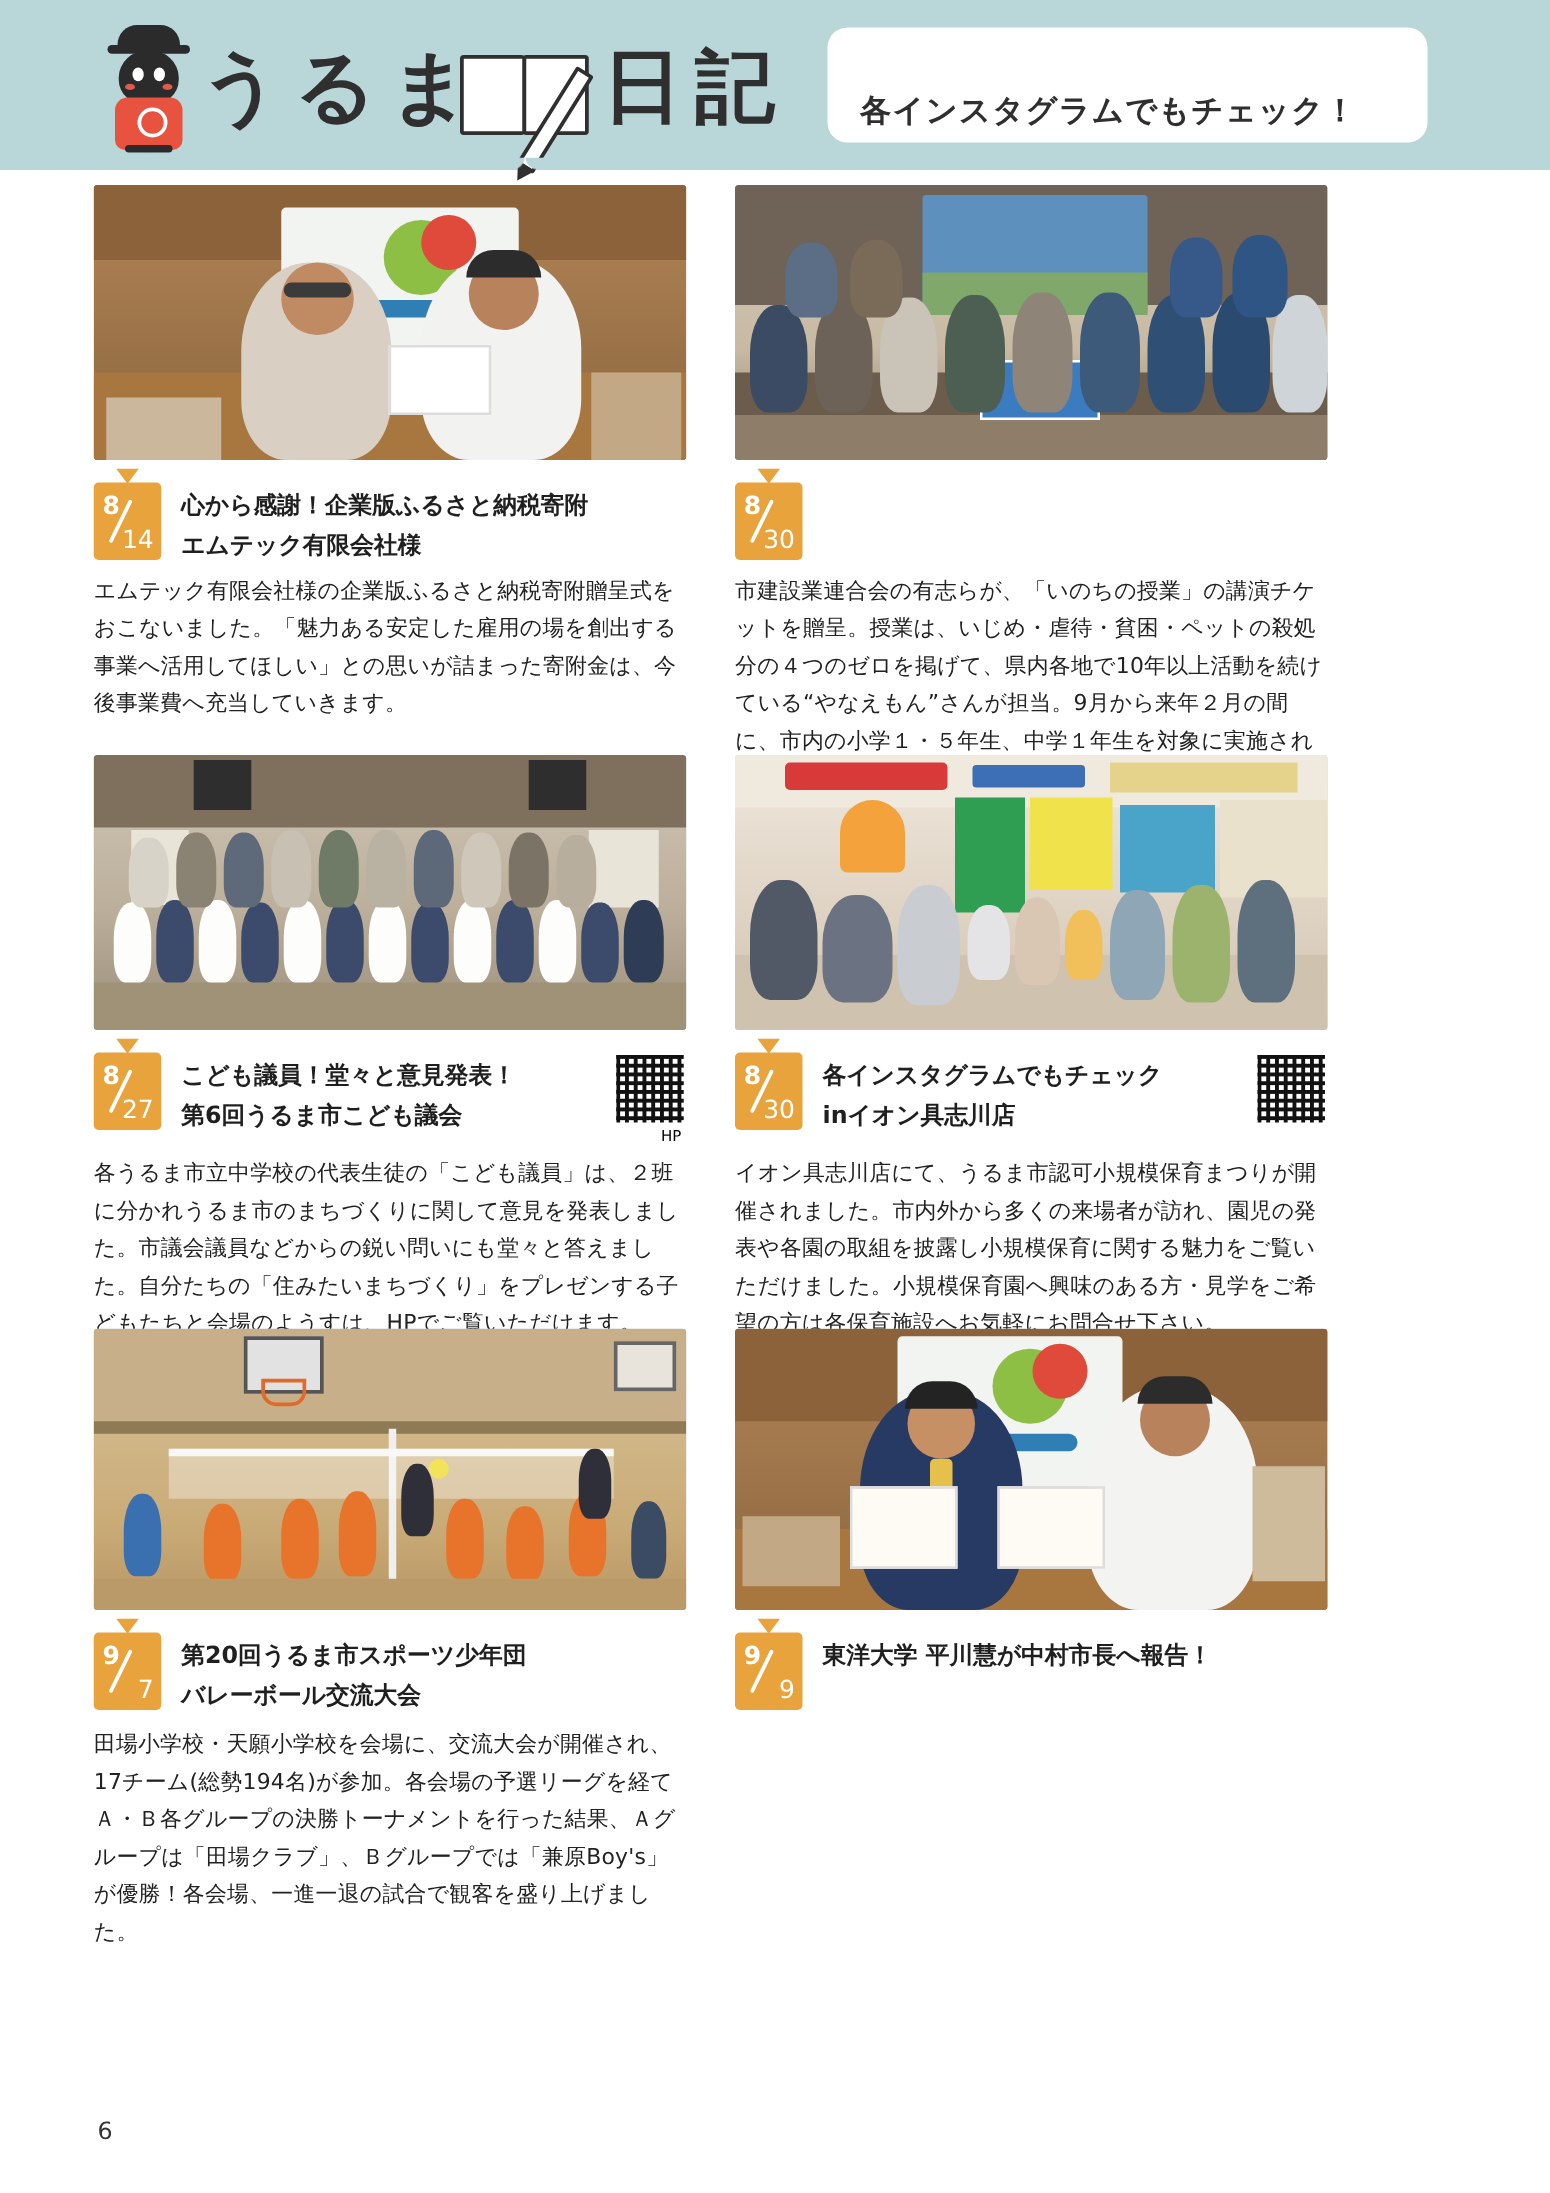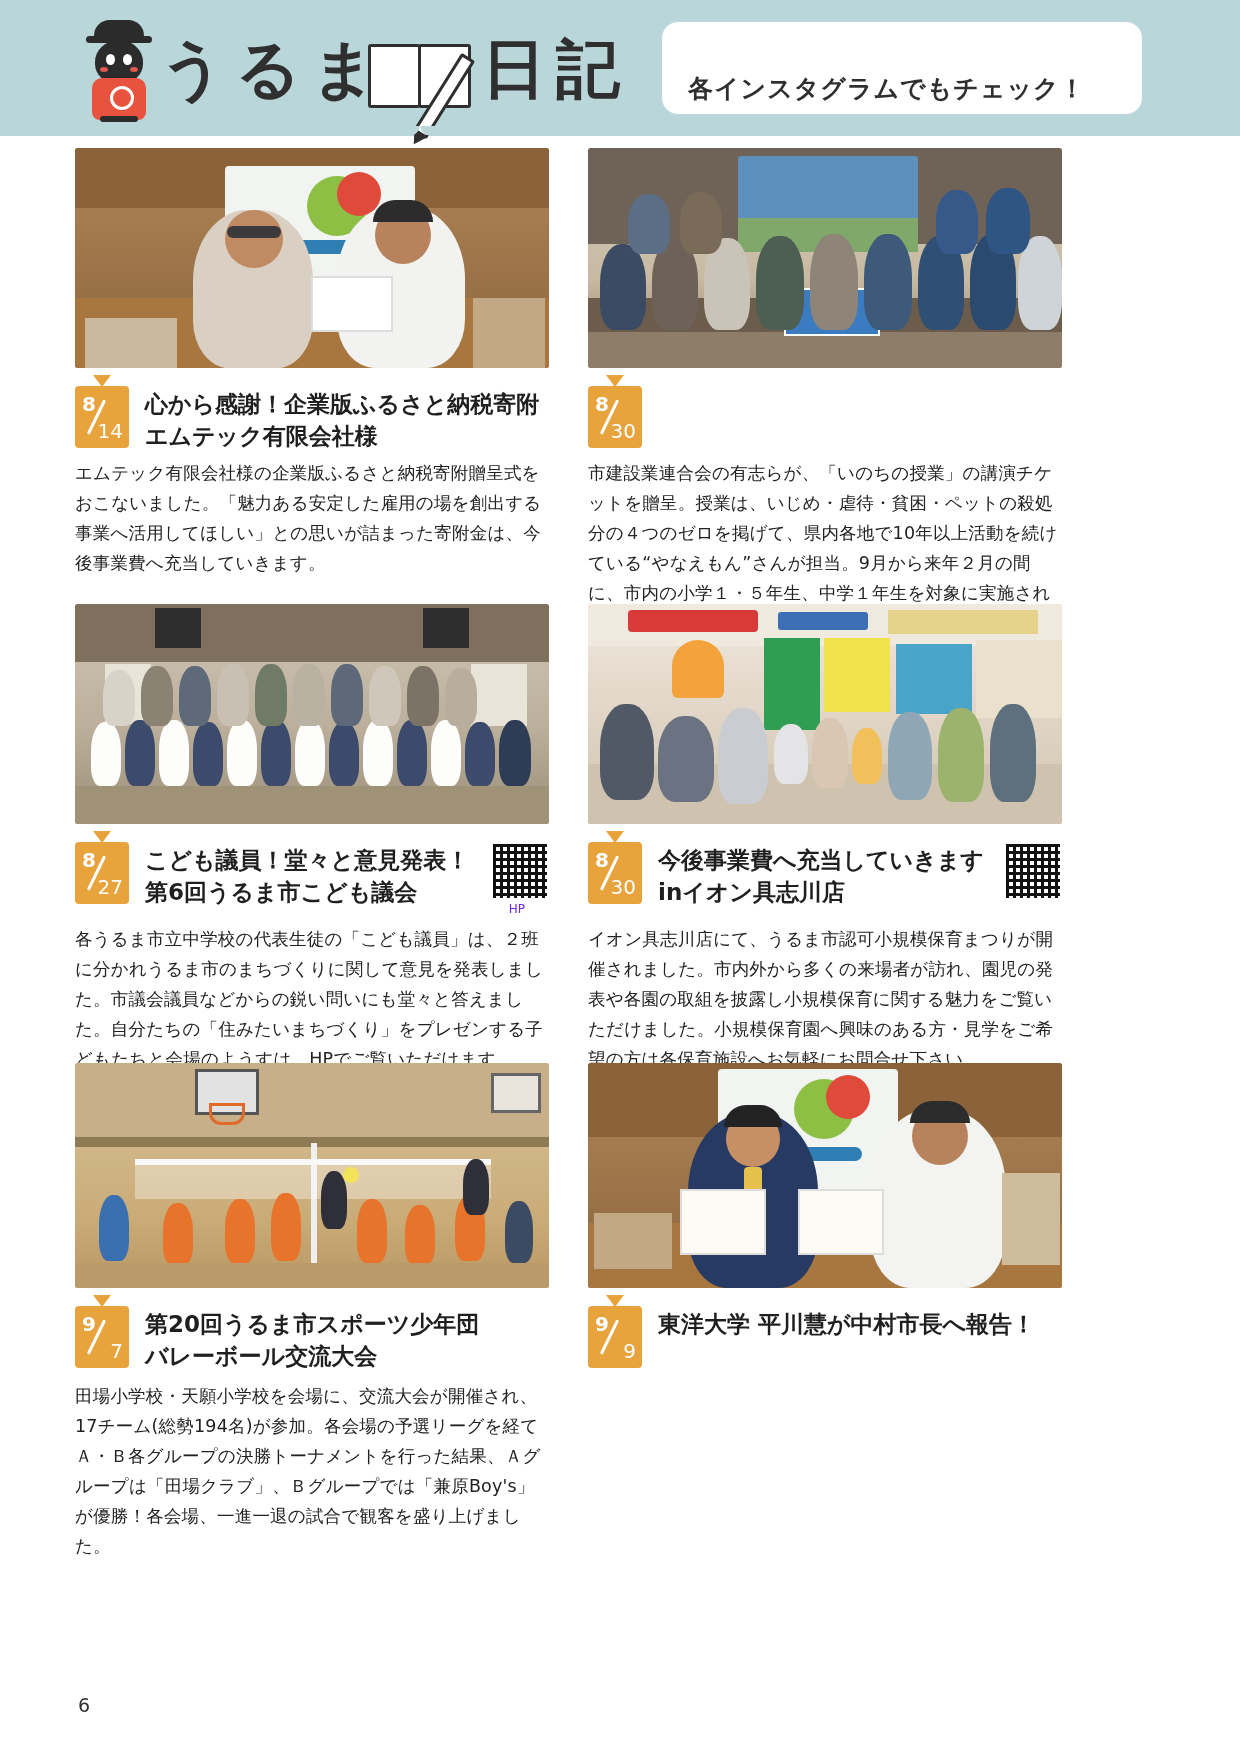--- a/index.html
+++ b/index.html
@@ -101,36 +101,36 @@
   .datebox .pin{
     position:absolute;left:18px;top:-11px;width:0;height:0;
     border-left:9px solid transparent;border-right:9px solid transparent;border-top:12px solid #e8a33d;
   }
   .datebox .m{position:absolute;left:7px;top:6px;font-size:20px;font-weight:700;}
   .datebox .slash{position:absolute;left:20px;top:12px;width:3px;height:38px;background:#fff;transform:rotate(26deg);border-radius:2px;}
   .datebox .d{position:absolute;right:6px;bottom:5px;font-size:20px;font-weight:400;}
 
   .headline{
     position:absolute;left:70px;top:2px;width:400px;
-    font-size:23px;font-weight:700;color:#1f1f1f;line-height:32px;letter-spacing:0px;
+    font-size:19px;font-weight:700;color:#1f1f1f;line-height:32px;letter-spacing:0px;
   }
   .headline .l2{display:block;}
 
   .qr{
     position:absolute;right:0;top:0;width:58px;height:58px;background:#fff;
     padding:2px;box-sizing:border-box;
   }
   .qr-grid{width:100%;height:100%;
     background-image:
       linear-gradient(90deg,#111 50%,transparent 50%),
       linear-gradient(#111 50%,transparent 50%);
     background-size:7px 7px,7px 7px;
     background-color:#fff;
   }
-  .qr-cap{position:absolute;right:24px;top:60px;font-size:12px;color:#6d28d9;}
+  .qr-cap{position:absolute;right:4px;top:60px;font-size:12px;color:#000000;}
 
   .body-text{
     position:absolute;left:0;width:474px;
     font-size:17.5px;line-height:30px;color:#222;letter-spacing:0.2px;
   }
   .body-text p{margin:0;}
 
   .pageno{position:absolute;left:78px;top:1694px;font-size:19px;color:#333;}
 
   
@@ -328,21 +328,21 @@
     <div class="person" style="left:402px;top:100px;width:46px;height:98px;background:#5e6f7d;"></div>
   </div>
   <div style="position:relative;margin-top:18px;height:80px;">
     <div class="datebox">
       <div class="pin"></div>
       <div class="m">8</div>
       <div class="slash"></div>
       <div class="d">30</div>
     </div>
     <div class="headline" style="width:330px;">
-      <span class="l1">今後事業費へ充当していきます</span>
+      <span class="l1">各インスタグラムでもチェック</span>
       <span class="l2">inイオン具志川店</span>
     </div>
     <div class="qr">
         <div class="qr-grid"></div>
       </div>
     <div class="qr-cap"></div>
   </div>
   <div class="body-text" style="top:320px;">
     <p>イオン具志川店にて、うるま市認可小規模保育まつりが開催されました。市内外から多くの来場者が訪れ、園児の発表や各園の取組を披露し小規模保育に関する魅力をご覧いただけました。小規模保育園へ興味のある方・見学をご希望の方は各保育施設へお気軽にお問合せ下さい。</p>
   </div>

